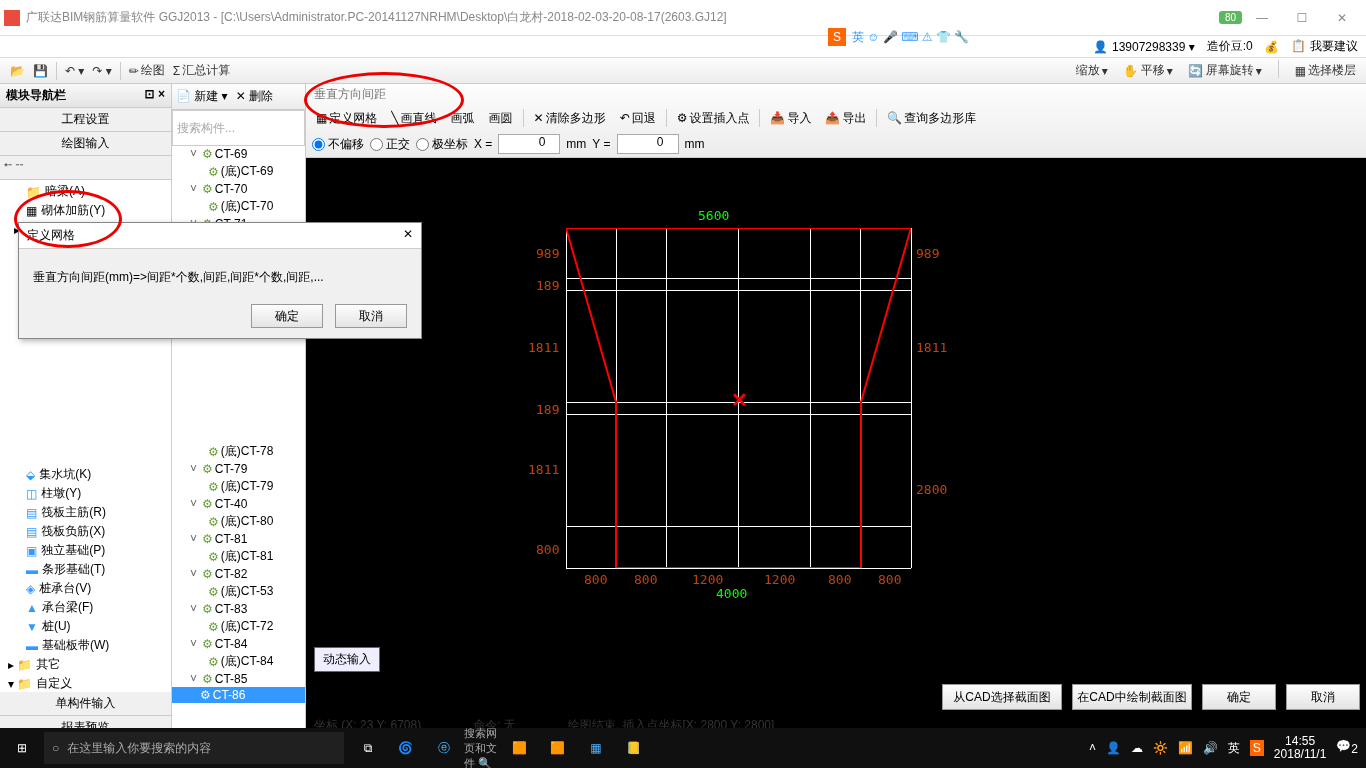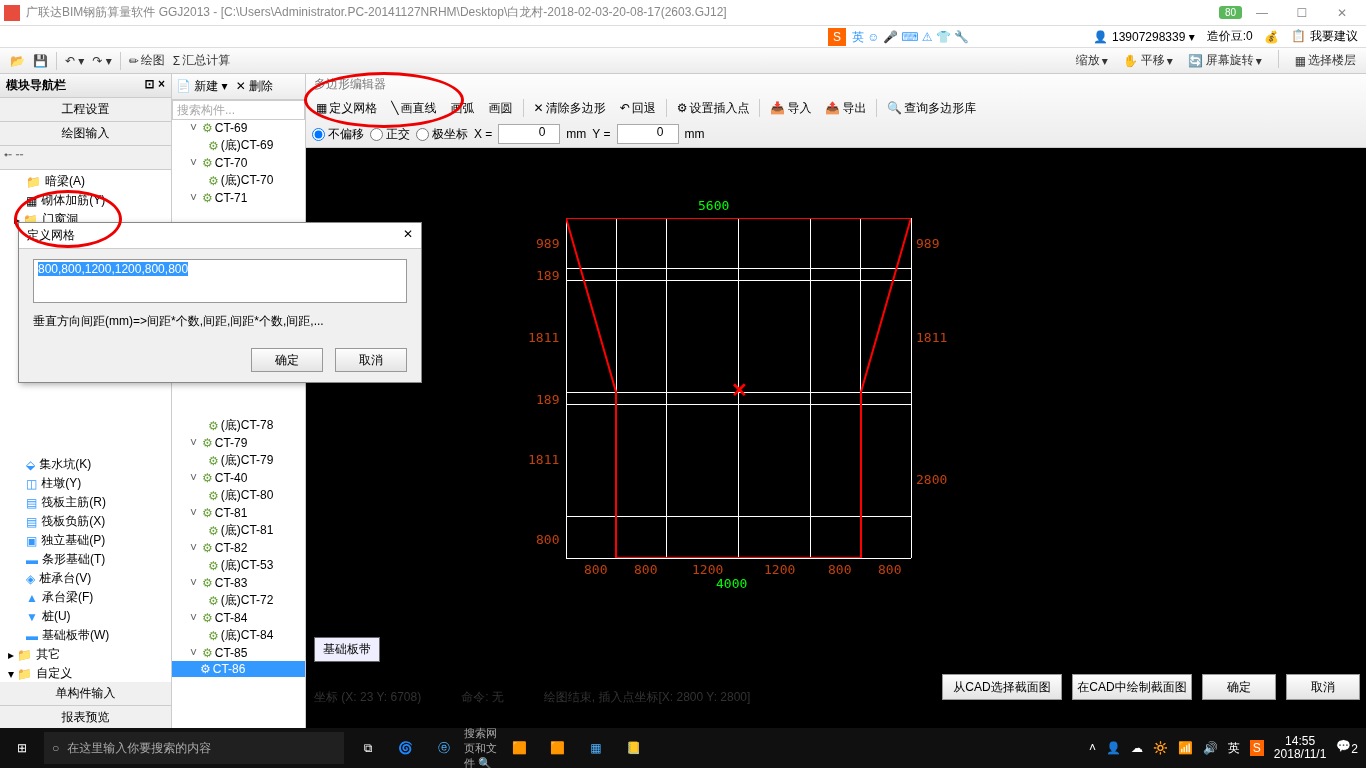--- a/index.html
+++ b/index.html
@@ -1,17 +1,17 @@
 <!DOCTYPE html>
 <html><head>
 <meta charset="utf-8">
 <style>
 * { margin: 0; padding: 0; box-sizing: border-box; font-family: "Microsoft YaHei", sans-serif; font-size: 12px; }
 body { width: 1366px; height: 768px; background: #fff; overflow: hidden; position: relative; }
-.titlebar { height: 26px; background: #fff; display: flex; align-items: center; padding: 0 4px; border-bottom: 1px solid #ddd; }
+.titlebar { height: 36px; background: #fff; display: flex; align-items: center; padding: 0 4px; border-bottom: 1px solid #ddd; }
 .titlebar .logo { width: 16px; height: 16px; background: #e74c3c; margin-right: 6px; }
 .titlebar .title { color: #888; flex: 1; }
 .titlebar .perf { background: #5cb85c; color: #fff; padding: 1px 6px; border-radius: 3px; font-size: 10px; margin-left: 4px; }
 .winbtn { width: 40px; height: 20px; text-align: center; color: #888; cursor: pointer; line-height: 20px; }
 .userbar { height: 22px; background: #fff; display: flex; align-items: center; justify-content: flex-end; padding-right: 8px; gap: 12px; border-bottom: 1px solid #ddd; }
 .sgm { position: absolute; top: 28px; left: 828px; display: flex; gap: 6px; align-items: center; }
 .sgm .sq { width: 18px; height: 18px; background: #ff6600; color: #fff; text-align: center; line-height: 18px; }
 .sgm .ic { color: #3399ff; }
 .toolbar { height: 26px; background: linear-gradient(#fdfdfd,#ececec); display: flex; align-items: center; padding: 0 6px; border-bottom: 1px solid #ccc; }
 .toolbar .sep { width: 1px; height: 18px; background: #ccc; margin: 0 4px; }
@@ -20,42 +20,42 @@
 .main { display: flex; height: 656px; }
 .left { width: 172px; background: #f4f4f4; border-right: 1px solid #ccc; display: flex; flex-direction: column; }
 .panelhdr { background: linear-gradient(#f8f8f8,#e4e4e4); padding: 3px 6px; border-bottom: 1px solid #ccc; font-weight: bold; }
 .panelhdr.small { display: flex; justify-content: space-between; }
 .linkrow { text-align: center; padding: 3px; border-bottom: 1px solid #ccc; background: #f0f0f0; cursor: pointer; }
 .treebox { flex: 1; overflow: hidden; background: #fff; padding: 2px; }
 .tree-item { padding: 1px 0 1px 24px; display: flex; align-items: center; gap: 4px; cursor: pointer; }
 .ellipse { border: 3px solid #e00; border-radius: 50%; position: absolute; pointer-events: none; }
 .mid { width: 134px; background: #fff; border-right: 1px solid #ccc; display: flex; flex-direction: column; }
 .mid-toolbar { height: 26px; background: linear-gradient(#fdfdfd,#ececec); display: flex; align-items: center; padding: 0 4px; gap: 8px; border-bottom: 1px solid #ccc; }
-.searchbox { height: 20px; border: 1px solid #ccc; padding: 0 4px; color: #aaa; display: flex; align-items: center; }
+.searchbox { height: 36px; border: 1px solid #ccc; padding: 0 4px; color: #aaa; display: flex; align-items: center; }
 .mid-tree { flex: 1; overflow: hidden; background: #fff; font-size: 11px; }
 .ct { padding: 1px 0 1px 18px; display: flex; align-items: center; gap: 2px; }
 .ct .ar { color: #666; width: 10px; }
 .ct .gear { color: #689f38; }
 .ct.sel { background: #3399ff; color: #fff; }
 .right { flex: 1; display: flex; flex-direction: column; position: relative; }
 .editor-toolbar { background: linear-gradient(#fdfdfd,#ececec); border-bottom: 1px solid #ccc; }
 .etrow { height: 26px; display: flex; align-items: center; padding: 0 6px; gap: 6px; }
 .etbtn { padding: 2px 4px; cursor: pointer; display: flex; align-items: center; gap: 2px; }
 .etrow .sep { width: 1px; height: 18px; background: #ccc; }
 .radio { display: flex; align-items: center; gap: 3px; }
 .ninput { width: 62px; height: 20px; border: 1px solid #aaa; text-align: right; padding-right: 14px; position: relative; background: #fff; }
 .canvas { flex: 1; background: #000; position: relative; overflow: hidden; }
 .gridline { position: absolute; background: #fff; }
 .dim { position: absolute; color: #0f0; font-family: Consolas,monospace; font-size: 13px; }
 .dim.sm { color: #c2410c; font-size: 13px; }
 .cross { position: absolute; color: #f00; font-size: 20px; font-weight: bold; }
 .dynbtn { position: absolute; left: 8px; bottom: 68px; border: 1px solid #666; background: #eef; padding: 3px 8px; cursor: pointer; }
 .btnbar { position: absolute; bottom: 30px; right: 6px; display: flex; gap: 10px; }
 .btn3d { width: 120px; height: 26px; border: 1px solid #999; background: linear-gradient(#fdfdfd,#e4e4e4); cursor: pointer; }
-.statusrow { position: absolute; bottom: 24px; left: 8px; right: 8px; display: flex; gap: 40px; color: #333; font-size: 12px; }
+.statusrow { position: absolute; bottom: 6px; left: 8px; right: 8px; display: flex; gap: 52px; color: #333; font-size: 12px; }
 .dialog { position: absolute; left: 18px; top: 222px; width: 404px; background: #f0f0f0; border: 1px solid #888; box-shadow: 2px 2px 6px rgba(0,0,0,.3); }
 .dialog .dlghdr { background: #fff; padding: 4px 8px; display: flex; justify-content: space-between; border-bottom: 1px solid #ccc; }
 .dialog .dlgbody { padding: 10px 14px; }
 .dialog .lbl { margin-bottom: 2px; }
 .dialog .txt { width: 100%; height: 44px; border: 1px solid #999; background: #fff; padding: 2px 4px; font-size: 12px; }
 .dialog .txt .sel { background: #3399ff; color: #fff; }
 .dialog .dlgbtns { display: flex; justify-content: flex-end; gap: 12px; padding: 6px 14px 10px; }
 .dialog .dbtn { width: 72px; height: 24px; border: 1px solid #999; background: linear-gradient(#fdfdfd,#e4e4e4); cursor: pointer; }
 .bottombar { height: 20px; background: linear-gradient(#fdfdfd,#ececec); border-top: 1px solid #ccc; display: flex; align-items: center; padding: 0 8px; gap: 30px; font-size: 12px; }
 .bottombar .fps { margin-left: auto; }
@@ -273,21 +273,21 @@
         </div>
       <div class="ct sel" style="padding-left:28px">
           <span class="gear" style="color:#fff">⚙</span>
           <span>CT-86</span>
         </div>
     </div>
   </div>
 
   <div class="right">
     <div class="editor-toolbar">
-      <div style="padding:2px 8px;color:#777">多边形编辑器</div>
+      <div style="padding:2px 8px;color:#777">垂直方向间距</div>
       <div class="etrow">
         <div class="etbtn">▦ <span>定义网格</span></div>
         <div class="etbtn">╲ <span>画直线</span></div>
         <div class="etbtn">画弧</div>
         <div class="etbtn">画圆</div>
         <div class="sep"></div>
         <div class="etbtn">✕ <span>清除多边形</span></div>
         <div class="etbtn">↶ <span>回退</span></div>
         <div class="sep"></div>
         <div class="etbtn">⚙ <span>设置插入点</span></div>
@@ -354,21 +354,21 @@
       <div class="dim sm" style="left:610px;top:88px">989</div>
       <div class="dim sm" style="left:610px;top:182px">1811</div>
       <div class="dim sm" style="left:610px;top:324px">2800</div>
       <div class="dim sm" style="left:278px;top:414px">800</div>
       <div class="dim sm" style="left:328px;top:414px">800</div>
       <div class="dim sm" style="left:386px;top:414px">1200</div>
       <div class="dim sm" style="left:458px;top:414px">1200</div>
       <div class="dim sm" style="left:522px;top:414px">800</div>
       <div class="dim sm" style="left:572px;top:414px">800</div>
 
-      <div class="dynbtn">基础板带</div>
+      <div class="dynbtn">动态输入</div>
       <div class="btnbar">
         <button class="btn3d">从CAD选择截面图</button>
         <button class="btn3d">在CAD中绘制截面图</button>
         <button class="btn3d" style="width:74px">确定</button>
         <button class="btn3d" style="width:74px">取消</button>
       </div>
       <div class="statusrow">
         <span>坐标 (X: 23 Y: 6708)</span>
         <span>命令: 无</span>
         <span>绘图结束, 插入点坐标[X: 2800 Y: 2800]</span>
@@ -384,21 +384,20 @@
   <span>为只读数据</span>
   <span class="fps">86.9 FPS</span>
 </div>
 
 <div class="dialog">
   <div class="dlghdr">
     <span>定义网格</span>
     <span>✕</span>
   </div>
   <div class="dlgbody">
-    <div class="txt"><span class="sel">800,800,1200,1200,800,800</span></div>
     <div style="height:10px"></div>
     <div class="lbl">垂直方向间距(mm)=&gt;间距*个数,间距,间距*个数,间距,...</div>
   </div>
   <div class="dlgbtns">
     <button class="dbtn">确定</button>
     <button class="dbtn">取消</button>
   </div>
 </div>
 
 <div class="ellipse" style="left:14px;top:190px;width:108px;height:58px"></div>

